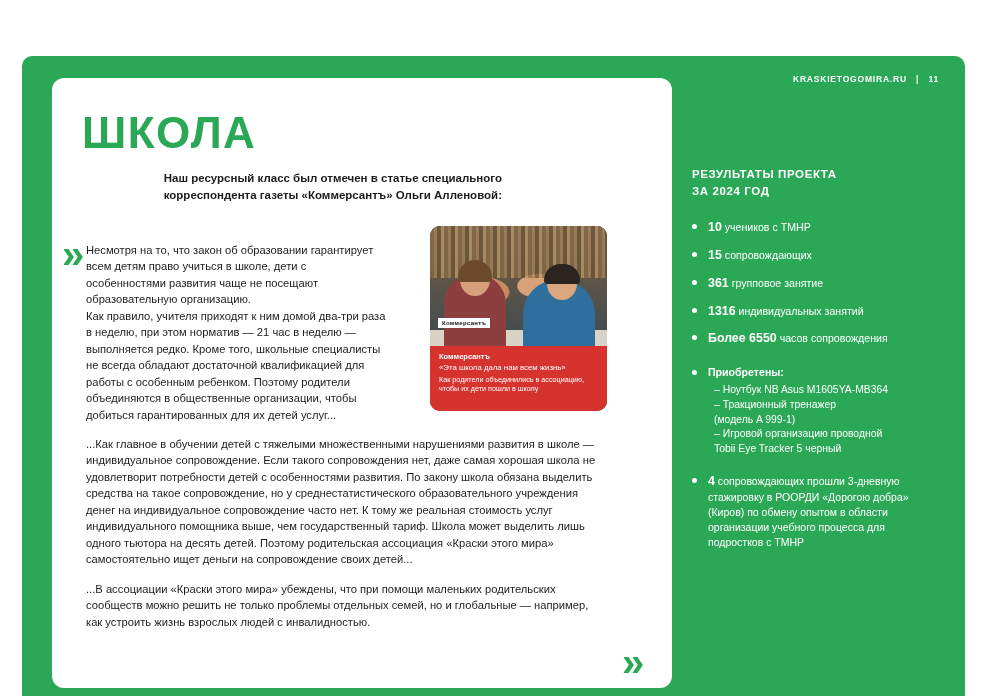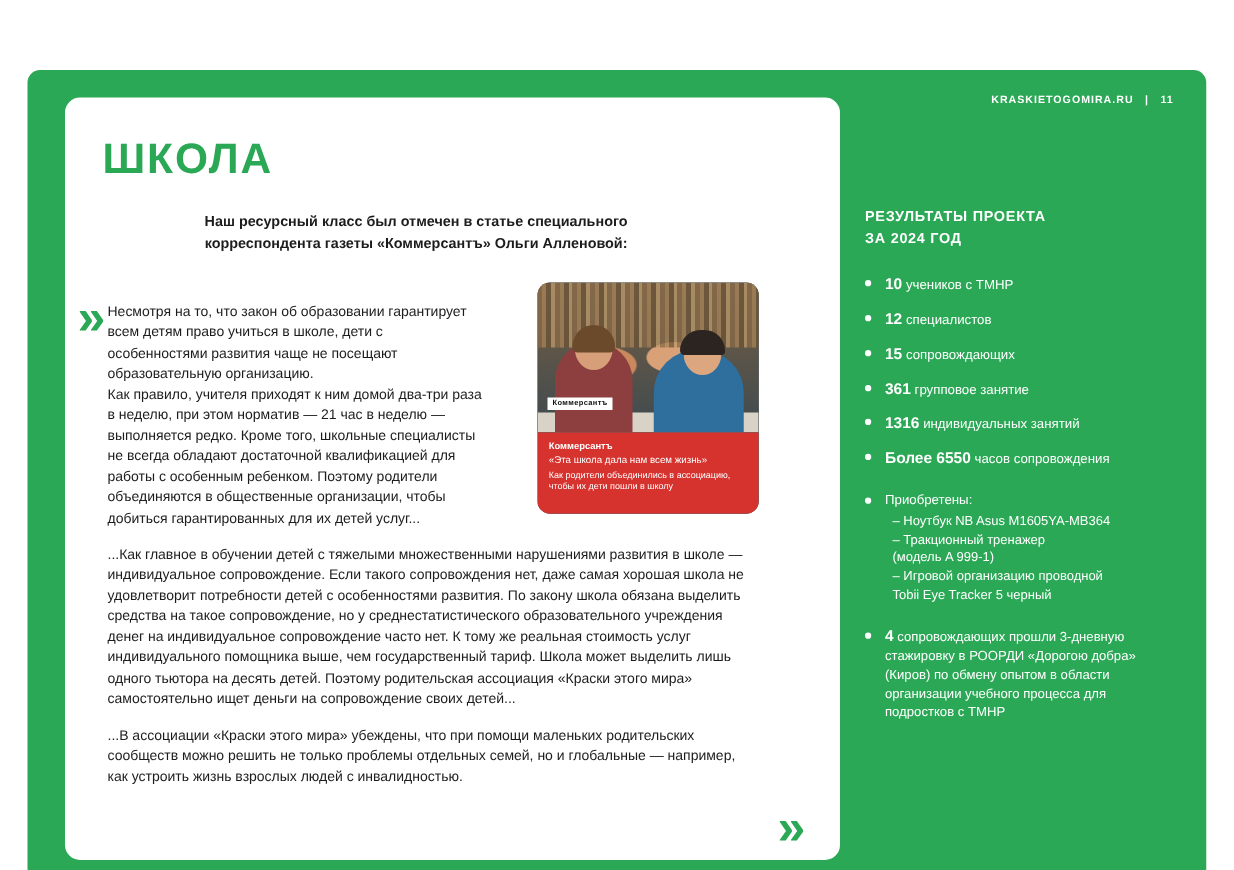--- a/index.html
+++ b/index.html
@@ -47,21 +47,21 @@
     top: 44px;
     width: 620px;
     height: 610px;
     background: #ffffff;
     border-radius: 12px;
   }
   .title {
     position: absolute;
     left: 82px;
     top: 74px;
-    font-size: 34px;
+    font-size: 44px;
     font-weight: bold;
     color: #2aa855;
     letter-spacing: 1.5px;
   }
   .lead {
     position: absolute;
     left: 82px;
     top: 136px;
     width: 420px;
     font-size: 11.5px;
@@ -253,21 +253,21 @@
     content: "";
     position: absolute;
     left: 0;
     top: 5px;
     width: 5px;
     height: 5px;
     border-radius: 50%;
     background: #ffffff;
   }
   .acq .hdr {
-    font-weight: normal;
+    font-weight: bold;
     margin-bottom: 3px;
     font-size: 10.6px;
   }
   .acq .sub {
     padding-left: 6px;
   }
   .res-block {
     position: relative;
     padding-left: 16px;
     margin-bottom: 15px;
@@ -337,24 +337,20 @@
 
   <div class="results">
     <h2 style="white-space: pre-line;">РЕЗУЛЬТАТЫ ПРОЕКТА
 ЗА 2024 ГОД</h2>
 
     <div class="res-item">
       <b>10</b>
       <span>учеников с ТМНР</span>
     </div>
     <div class="res-item">
-      <b>12</b>
-      <span>специалистов</span>
-    </div>
-    <div class="res-item">
       <b>15</b>
       <span>сопровождающих</span>
     </div>
     <div class="res-item">
       <b>361</b>
       <span>групповое занятие</span>
     </div>
     <div class="res-item">
       <b>1316</b>
       <span>индивидуальных занятий</span>

